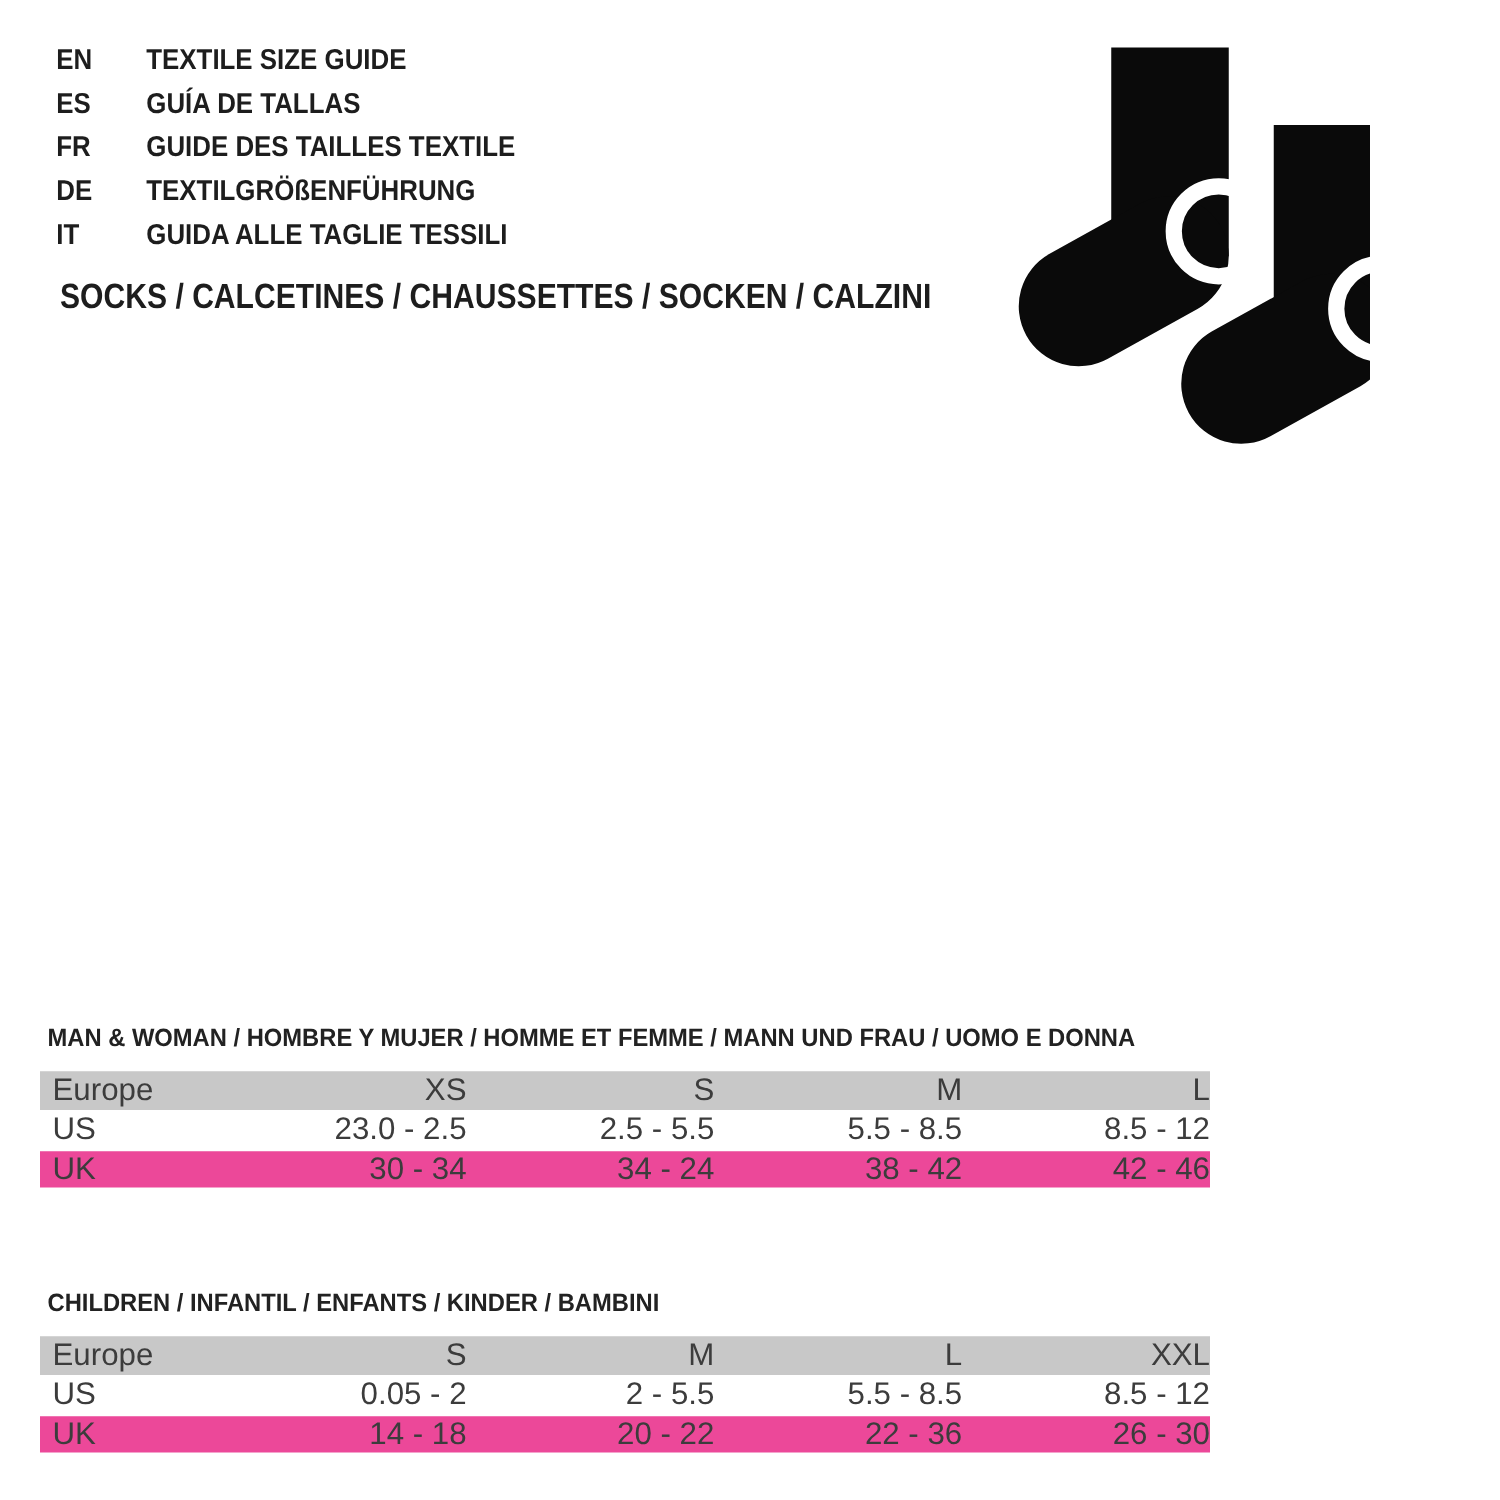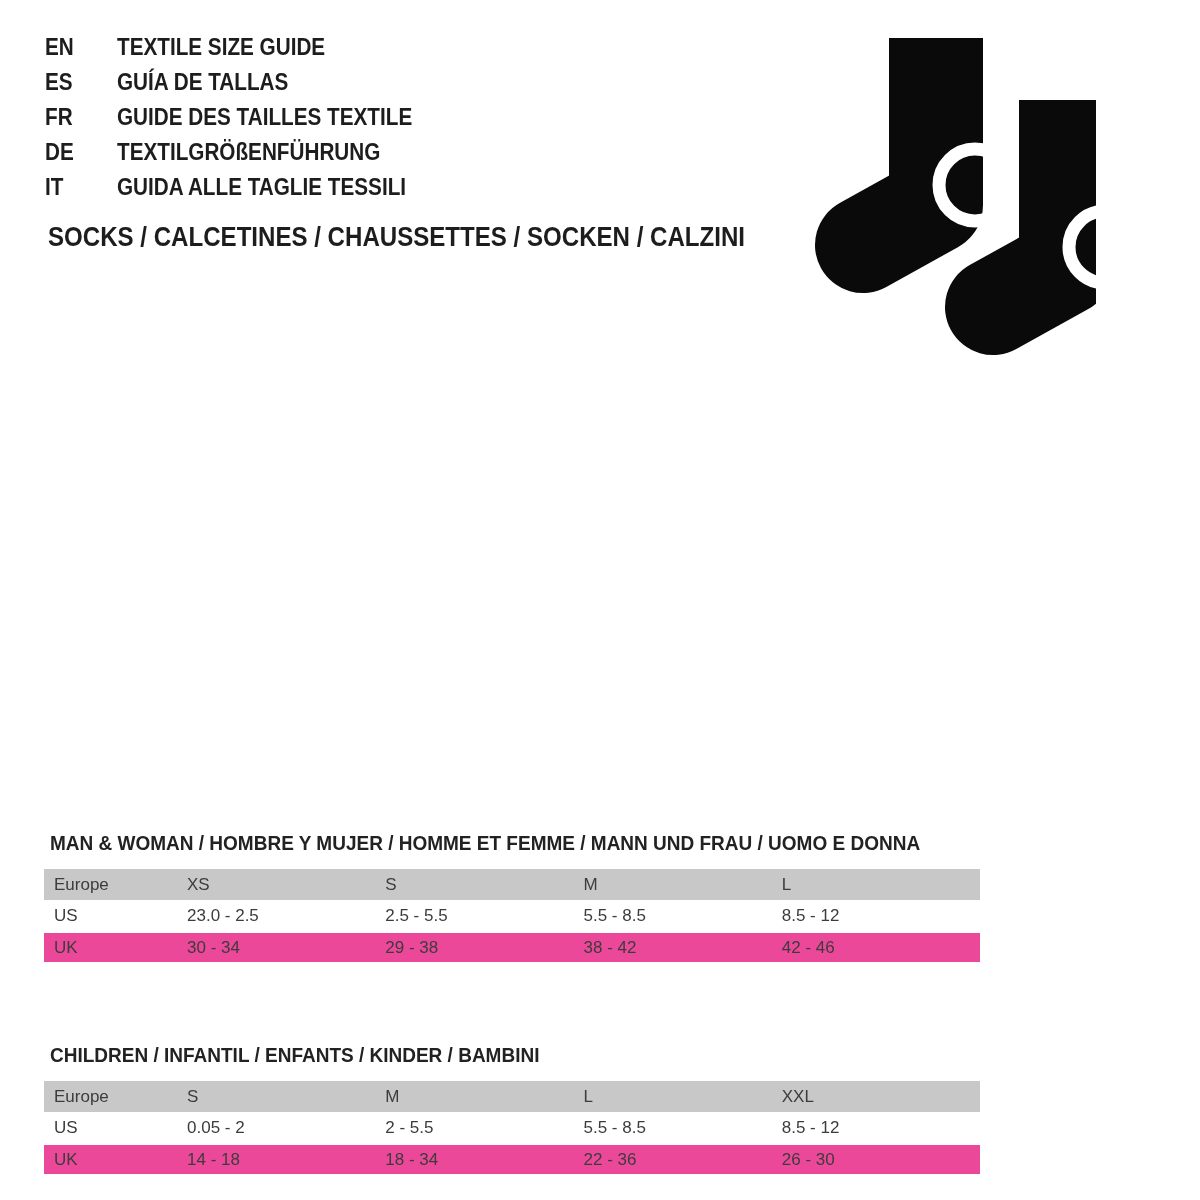--- a/index.html
+++ b/index.html
@@ -16,33 +16,33 @@
   
   .category-title {
     position:absolute; left:48px; top:221px; font-size:28px; font-weight:bold;
     transform:scaleX(0.86); transform-origin:0 0; white-space:nowrap;
   }
 
   
   .sock-svg { position:absolute; left:813px; top:30px; }
 
   
-  .size-section { position:absolute; left:44px; width:936px;margin-top:12px; }
+  .size-section { position:absolute; left:32px; width:936px; }
   .sec-adults   { top:820px; }
   .sec-children { top:1032px; }
   .table-title  {
     font-size:20px; font-weight:bold; color:#222222; margin:0 0 14px 6px;
     transform:scaleX(0.95); transform-origin:0 50%; white-space:nowrap; line-height:23px;
   }
-  .size-table { width:100%; font-size:17px; color:#3c3c3c; }
+  .size-table { width:100%; font-size:25px; color:#3c3c3c; }
   .t-row { display:flex; align-items:center; height:31px; }
   .t-row.hdr { background:#c8c8c8; }
   .t-row.alt { background:#ec4899; margin-top:2px; height:29px; }
   .c-label { width:143px; flex:0 0 143px; padding-left:10px; box-sizing:border-box; text-align:left; }
-  .c-val { flex:1; text-align:left; }
+  .c-val { flex:1; text-align:right; }
 </style>
 </head>
 <body>
 
 <div class="page">
 
   <div class="lang-list">
     <div class="lang-row">
       <span class="lang-code">EN</span>
       <span class="lang-title">TEXTILE SIZE GUIDE</span>
@@ -93,21 +93,21 @@
       <div class="t-row">
         <span class="c-label">US</span>
         <span class="c-val">23.0 - 2.5</span>
         <span class="c-val">2.5 - 5.5</span>
         <span class="c-val">5.5 - 8.5</span>
         <span class="c-val">8.5 - 12</span>
       </div>
       <div class="t-row alt">
         <span class="c-label">UK</span>
         <span class="c-val">30 - 34</span>
-        <span class="c-val">29 - 38</span>
+        <span class="c-val">34 - 24</span>
         <span class="c-val">38 - 42</span>
         <span class="c-val">42 - 46</span>
       </div>
     </div>
   </div>
 
   <div class="size-section sec-children">
     <div class="table-title">CHILDREN / INFANTIL / ENFANTS / KINDER / BAMBINI</div>
     <div class="size-table">
       <div class="t-row hdr">
@@ -120,20 +120,20 @@
       <div class="t-row">
         <span class="c-label">US</span>
         <span class="c-val">0.05 - 2</span>
         <span class="c-val">2 - 5.5</span>
         <span class="c-val">5.5 - 8.5</span>
         <span class="c-val">8.5 - 12</span>
       </div>
       <div class="t-row alt">
         <span class="c-label">UK</span>
         <span class="c-val">14 - 18</span>
-        <span class="c-val">18 - 34</span>
+        <span class="c-val">20 - 22</span>
         <span class="c-val">22 - 36</span>
         <span class="c-val">26 - 30</span>
       </div>
     </div>
   </div>
 
 </div>
 
 </body></html>

